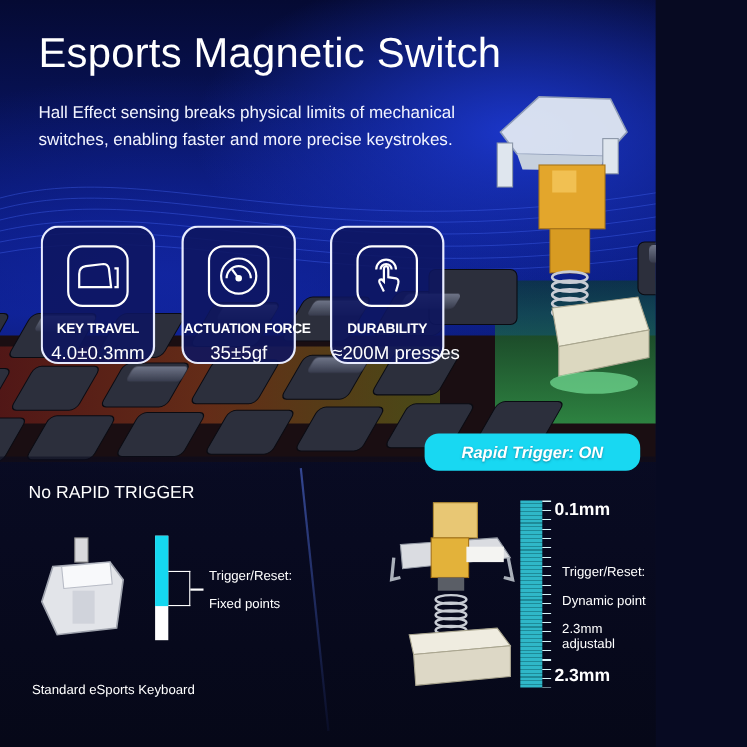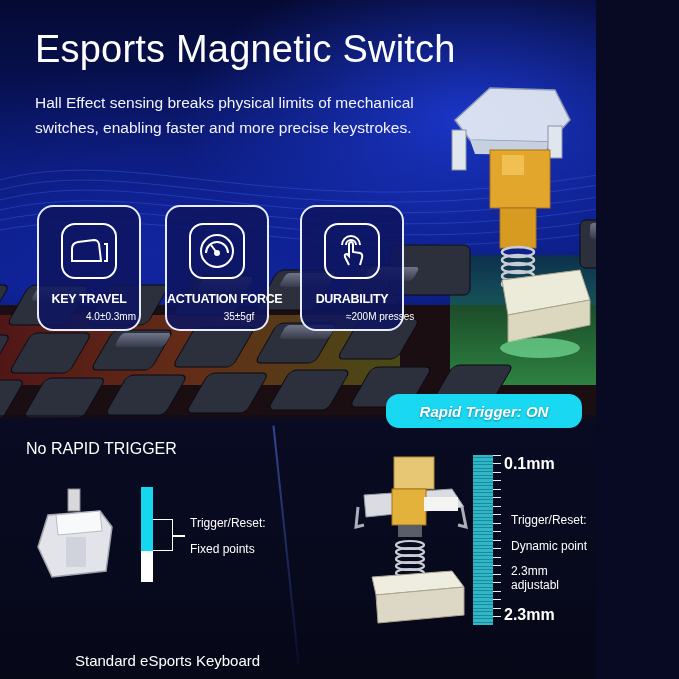--- a/index.html
+++ b/index.html
@@ -16,27 +16,27 @@
     background:linear-gradient(180deg,rgba(8,10,30,0.55) 0%,#080a20 30%,#060818 100%);}
   .divider-line{position:absolute;left:285px;top:425px;width:2px;height:240px;background:linear-gradient(180deg,rgba(80,110,220,.6),rgba(40,60,160,.1));transform:rotate(-6deg);}
 
   .title{position:absolute;left:35px;top:28px;font-size:38px;font-weight:400;letter-spacing:0.2px;color:#fff;white-space:nowrap;}
   .subtitle{position:absolute;left:35px;top:90px;width:380px;font-size:15.5px;line-height:25px;font-weight:400;color:#f2f4ff;}
 
   .spec-card{position:absolute;top:205px;width:104px;height:126px;border:2px solid #e8ecff;border-radius:16px;
     background:rgba(14,22,96,0.88);box-sizing:border-box;text-align:center;}
   .spec-icon{position:absolute;left:22px;top:16px;width:56px;height:56px;border:2px solid #fff;border-radius:14px;box-sizing:border-box;display:flex;align-items:center;justify-content:center;}
   .spec-label{position:absolute;left:0;right:0;top:85px;font-size:12.5px;font-weight:700;letter-spacing:-0.3px;white-space:nowrap;}
-  .spec-value{position:absolute;left:0;right:0;top:104px;font-size:10px;white-space:nowrap;padding-left:44px;}
+  .spec-value{position:absolute;left:0;right:0;top:104px;font-size:17px;white-space:nowrap;}
 
   .rt-badge{position:absolute;left:386px;top:394px;width:196px;height:34px;border-radius:13px;background:#18d8f2;
     color:#fff;font-weight:700;font-size:15px;display:flex;align-items:center;justify-content:center;text-shadow:0 1px 2px rgba(0,60,90,.5);font-style:italic;}
 
   .no-rt{position:absolute;left:26px;top:440px;font-size:16px;color:#fff;}
-  .std-label{position:absolute;left:29px;top:652px;font-size:15px;color:#fff;margin-left:46px;}
+  .std-label{position:absolute;left:29px;top:620px;font-size:12px;color:#fff;}
   .mag-label{position:absolute;left:381px;top:644px;font-size:16px;color:#fff;}
 
   .fixed-bar{position:absolute;left:141px;top:487px;width:12px;height:95px;background:#fff;}
   .fixed-bar .cyan{position:absolute;left:0;top:0;width:12px;height:64px;background:#15d8f0;}
   .bracket{position:absolute;left:153px;top:519px;width:20px;height:32px;border:1.5px solid #fff;border-left:none;box-sizing:border-box;}
   .bracket-tick{position:absolute;left:173px;top:535px;width:12px;height:1.5px;background:#fff;}
   .fixed-t1{position:absolute;left:190px;top:516px;font-size:12px;color:#fff;}
   .fixed-t2{position:absolute;left:190px;top:542px;font-size:12px;color:#fff;}
 
   .ruler{position:absolute;left:473px;top:455px;width:26px;height:170px;}

